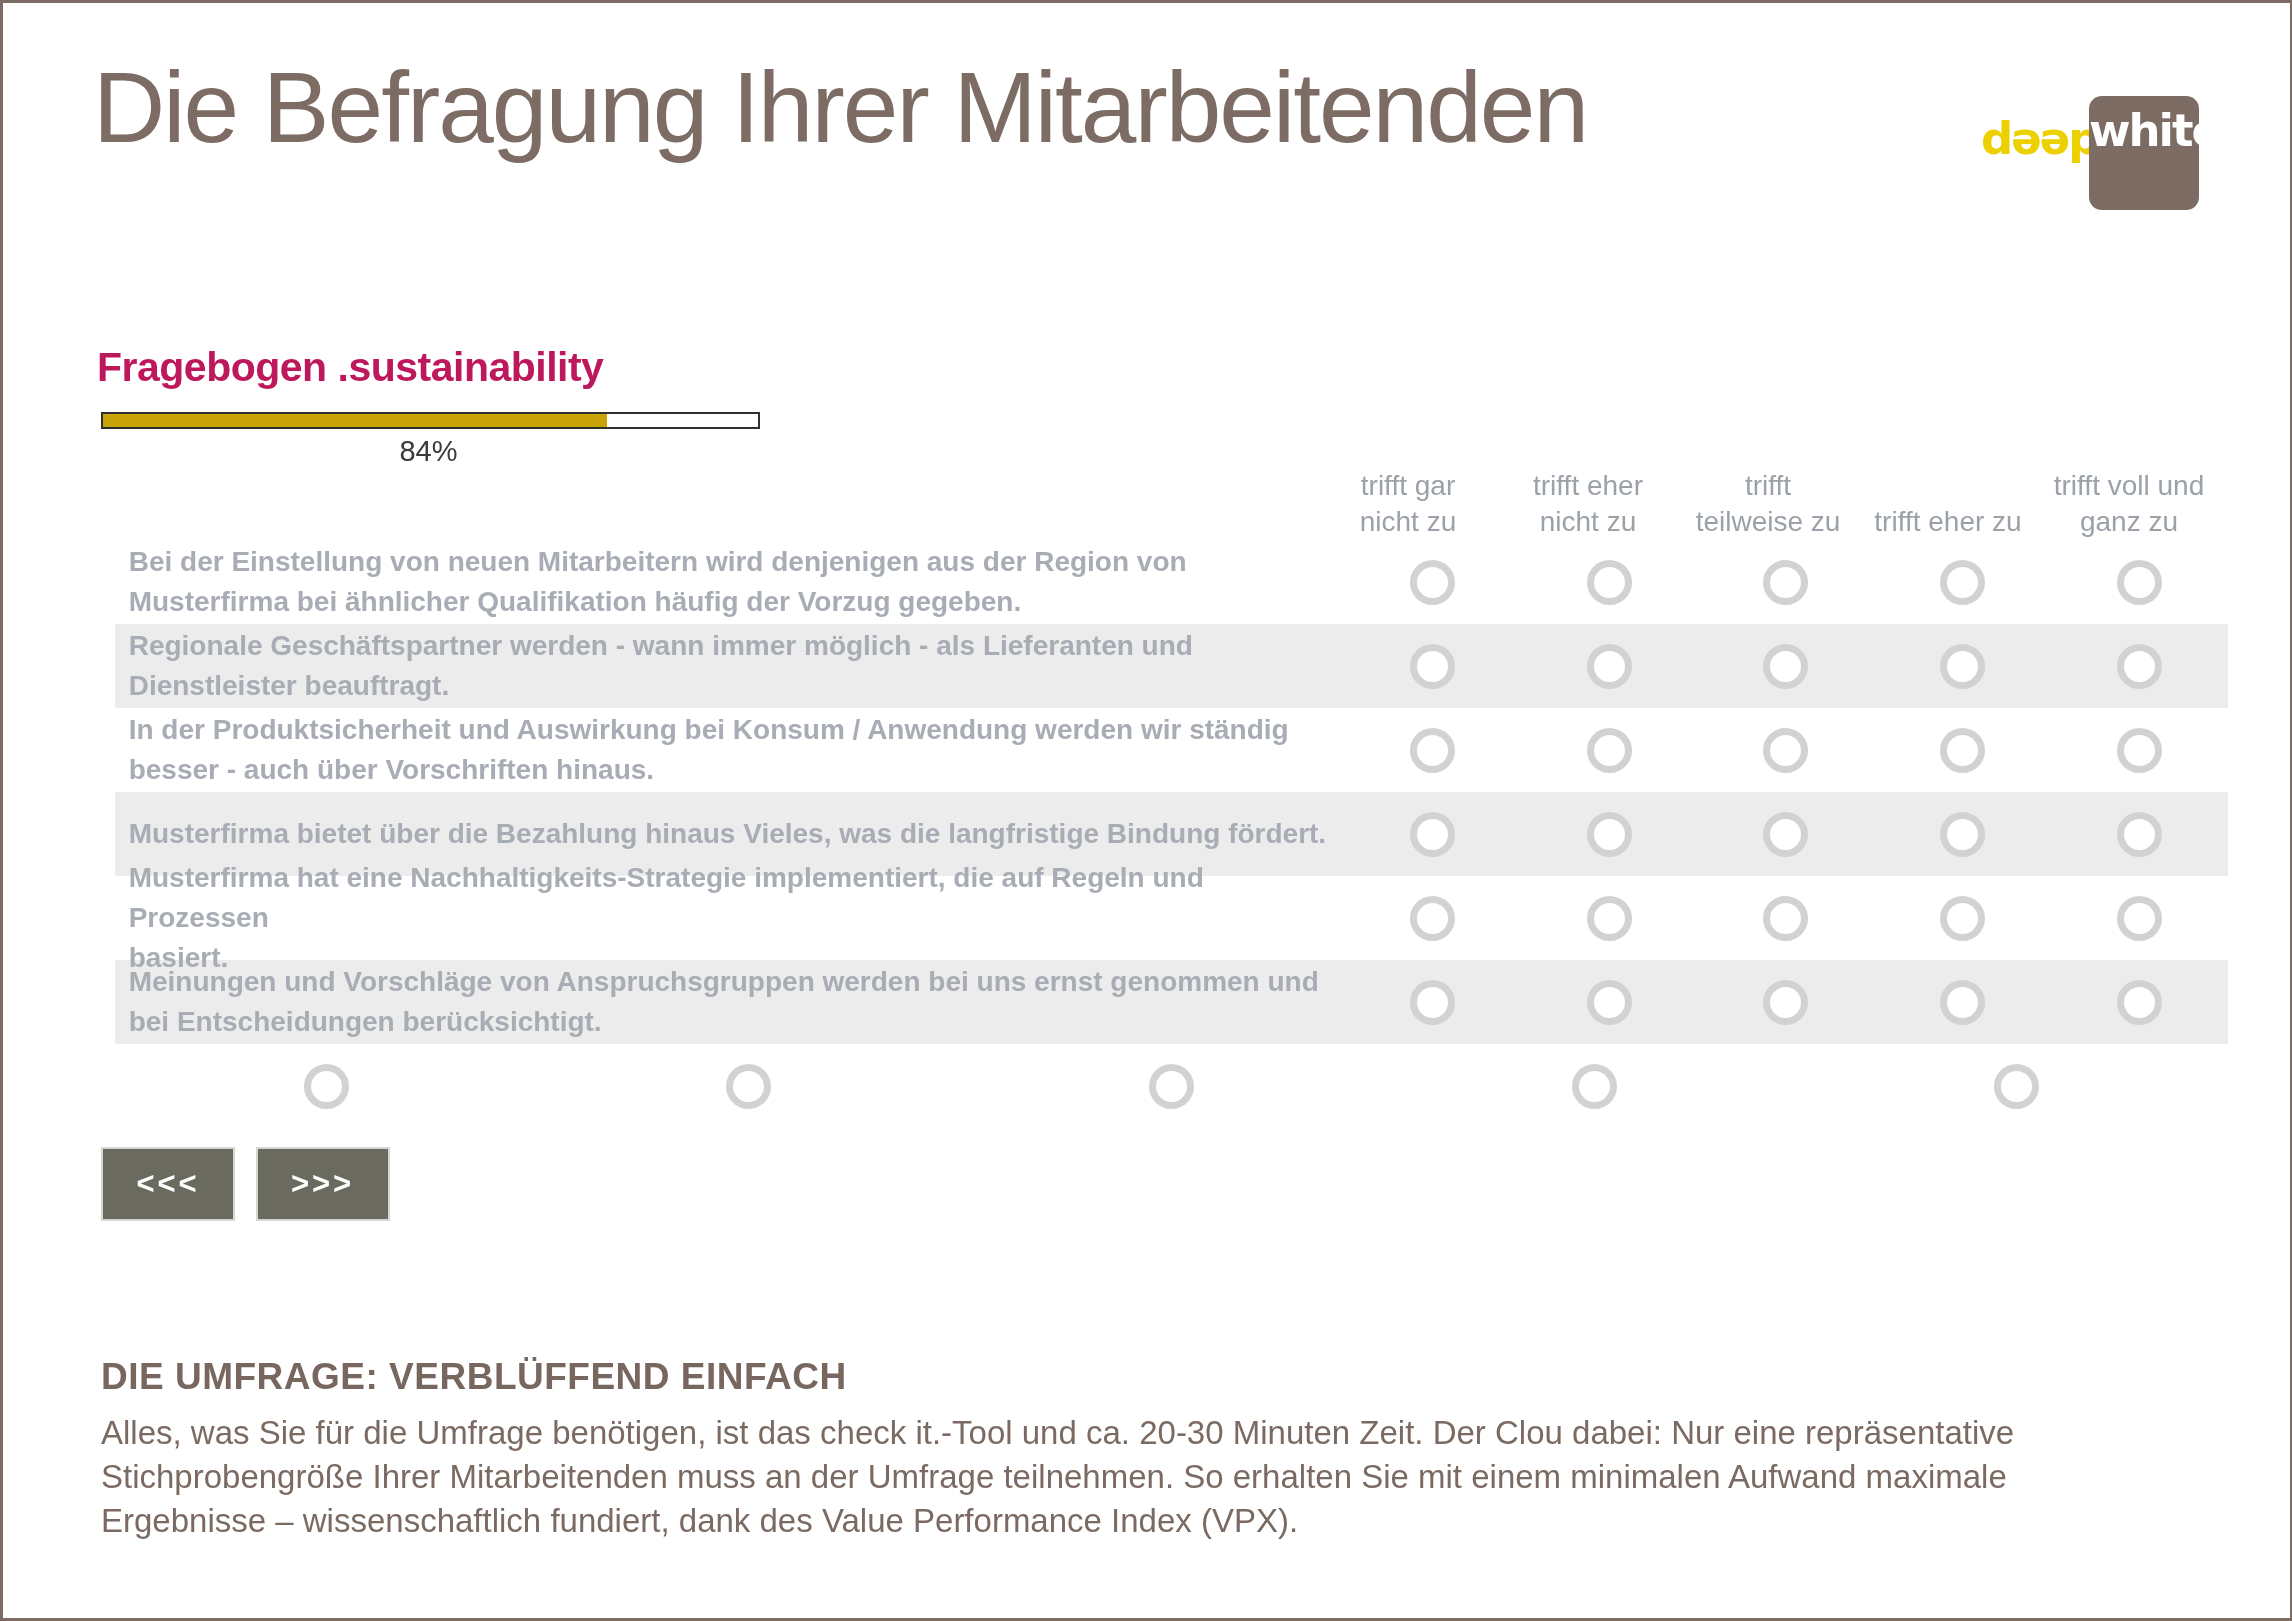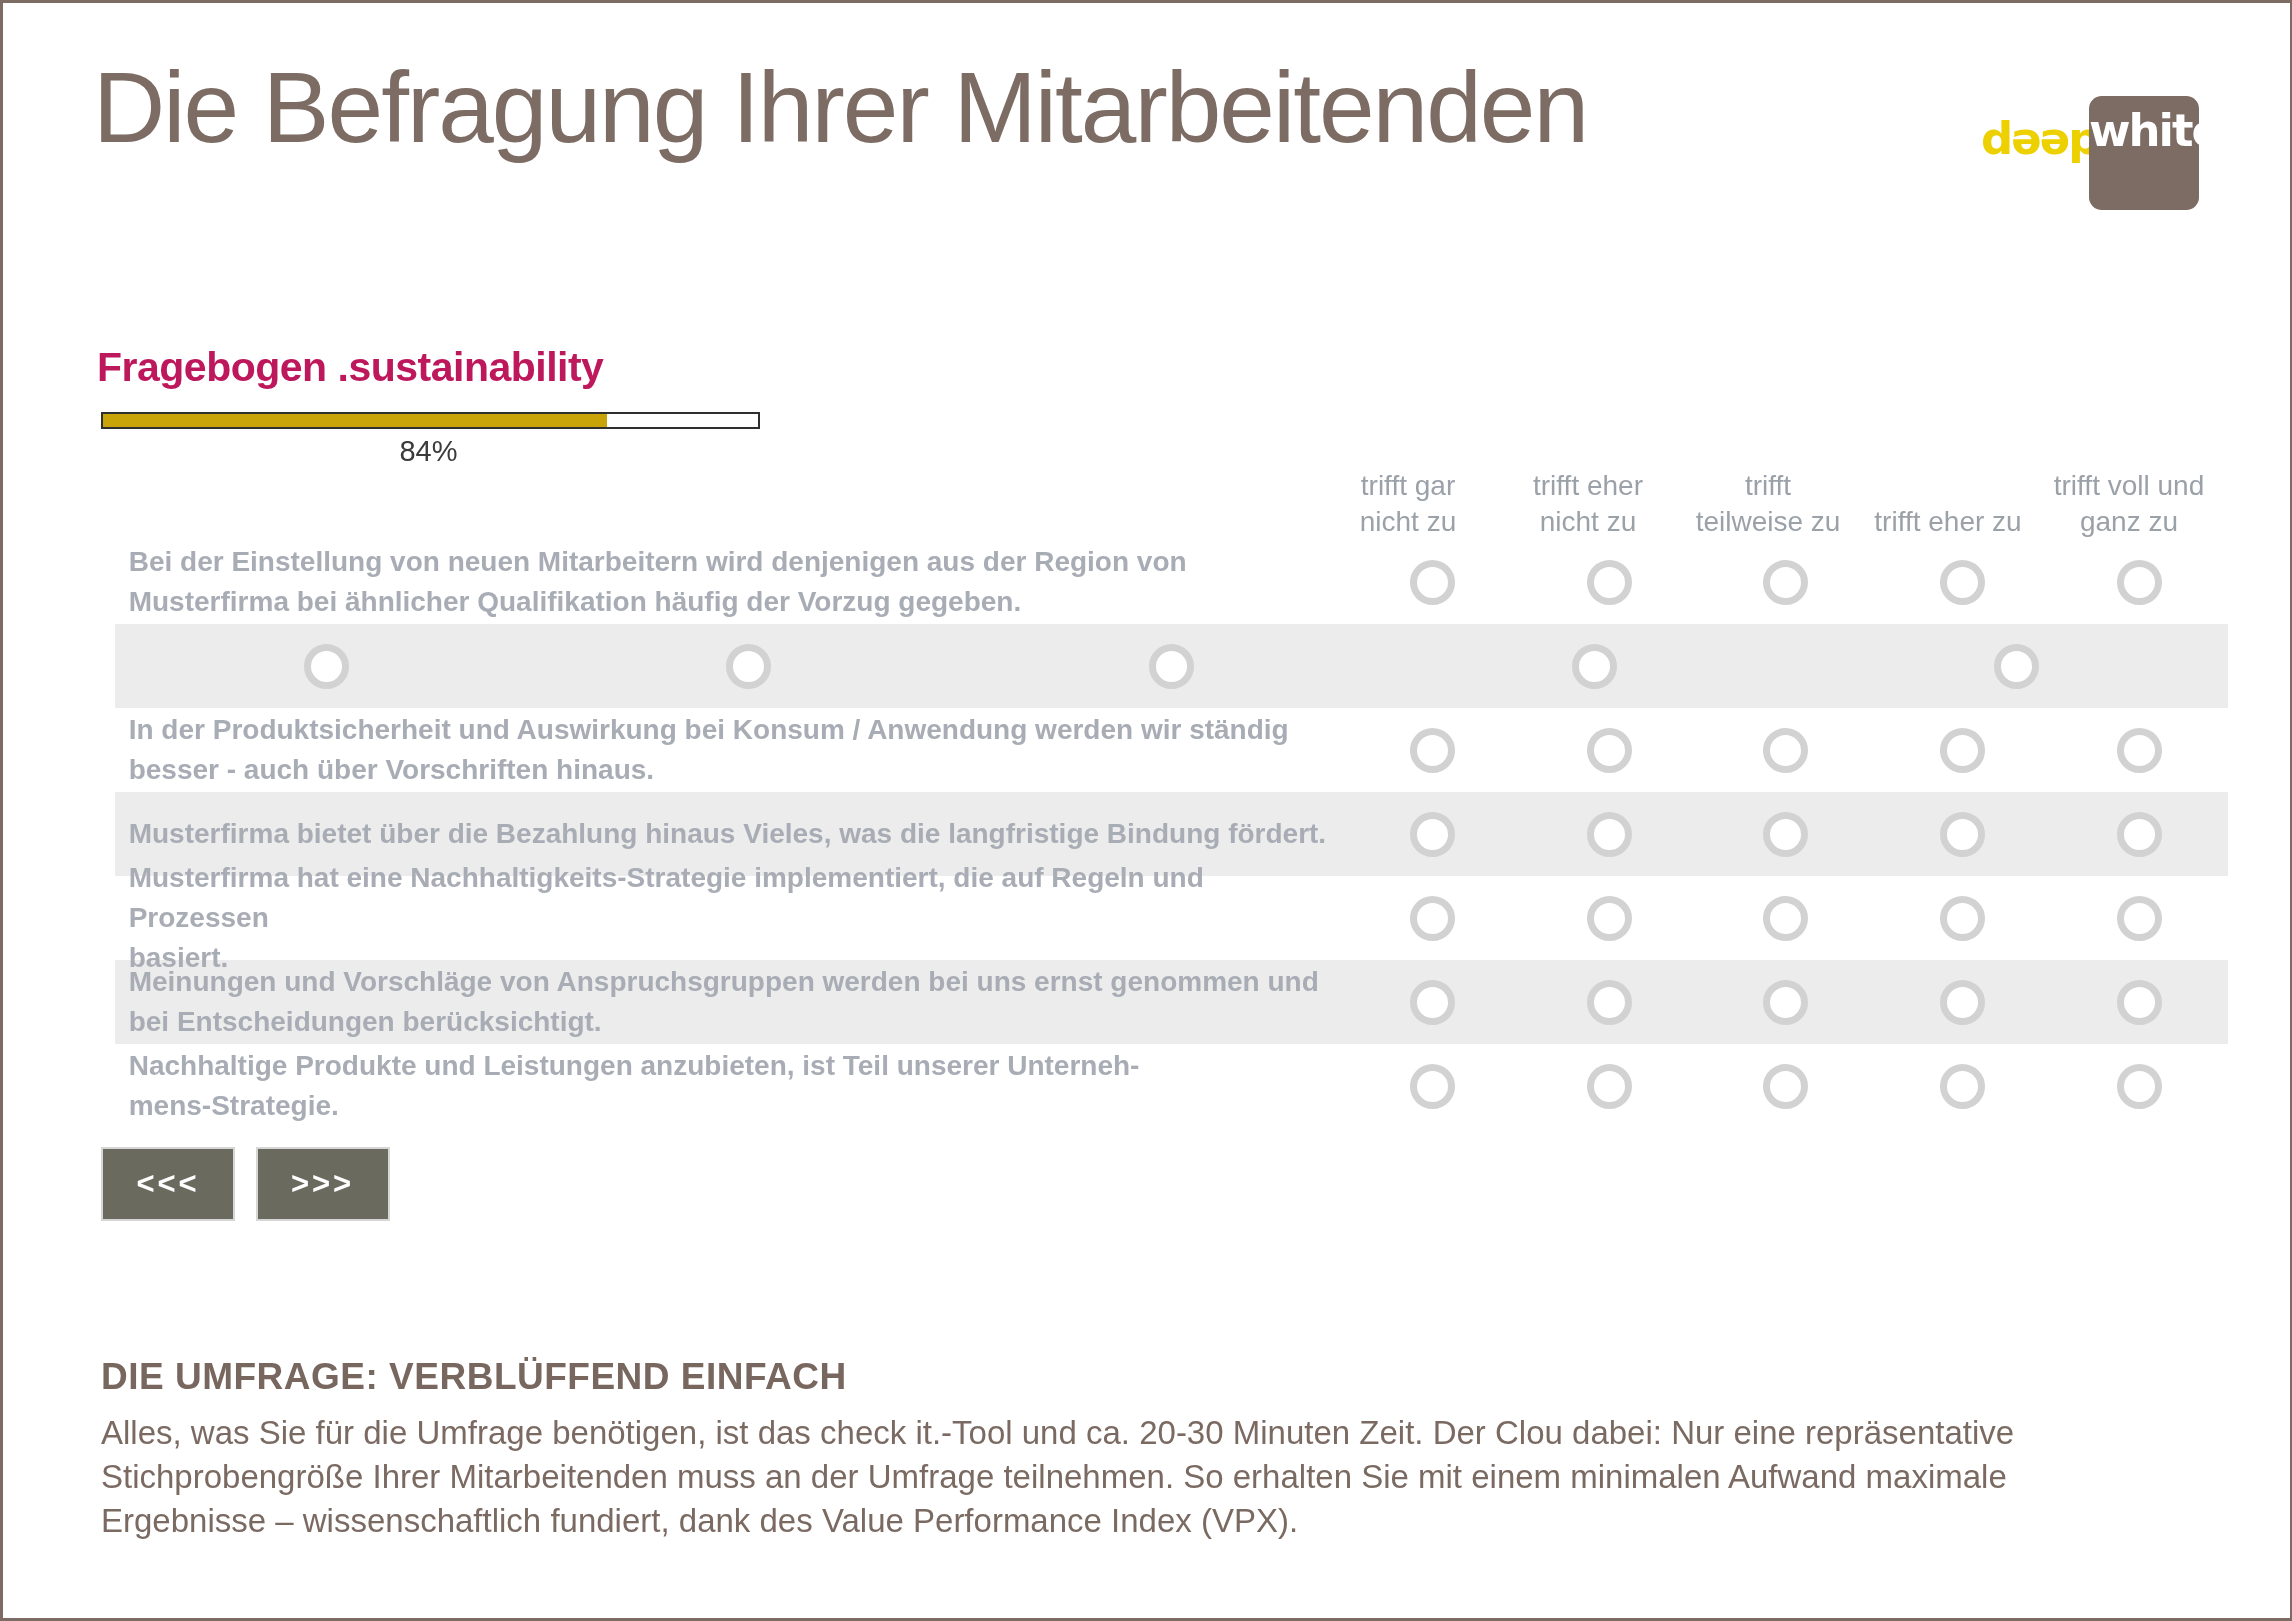--- a/index.html
+++ b/index.html
@@ -127,20 +127,22 @@
         </div>
       <div class="opt-cell">
           <span class="radio"></span>
         </div>
       <div class="opt-cell">
           <span class="radio"></span>
         </div>
     </div>
 
     <div class="row">
+      <div class="q-text preline">Regionale Geschäftspartner werden - wann immer möglich - als Lieferanten und
+Dienstleister beauftragt.</div>
       <div class="opt-cell">
           <span class="radio"></span>
         </div>
       <div class="opt-cell">
           <span class="radio"></span>
         </div>
       <div class="opt-cell">
           <span class="radio"></span>
         </div>
       <div class="opt-cell">
@@ -224,22 +226,20 @@
         </div>
       <div class="opt-cell">
           <span class="radio"></span>
         </div>
       <div class="opt-cell">
           <span class="radio"></span>
         </div>
     </div>
 
     <div class="row">
-      <div class="q-text preline">Nachhaltige Produkte und Leistungen anzubieten, ist Teil unserer Unterneh-
-mens-Strategie.</div>
       <div class="opt-cell">
           <span class="radio"></span>
         </div>
       <div class="opt-cell">
           <span class="radio"></span>
         </div>
       <div class="opt-cell">
           <span class="radio"></span>
         </div>
       <div class="opt-cell">

